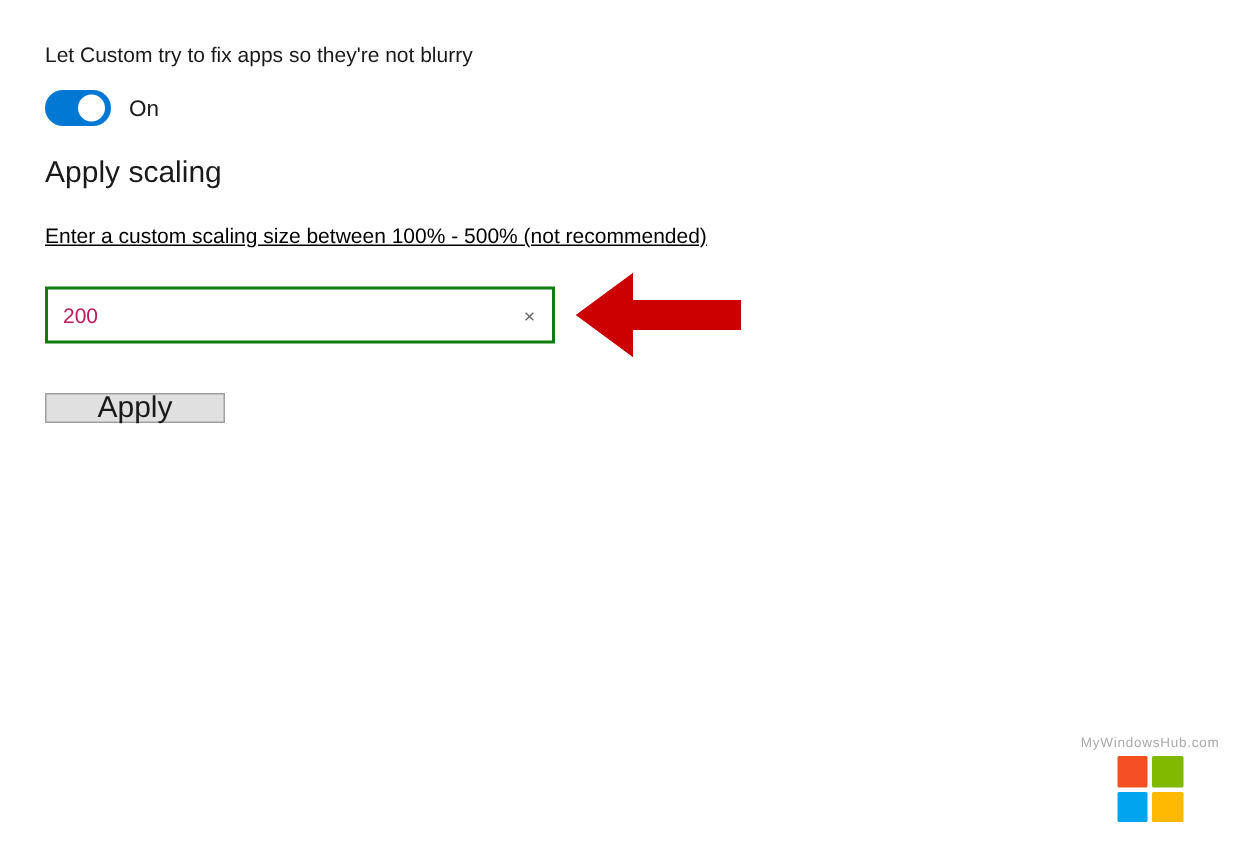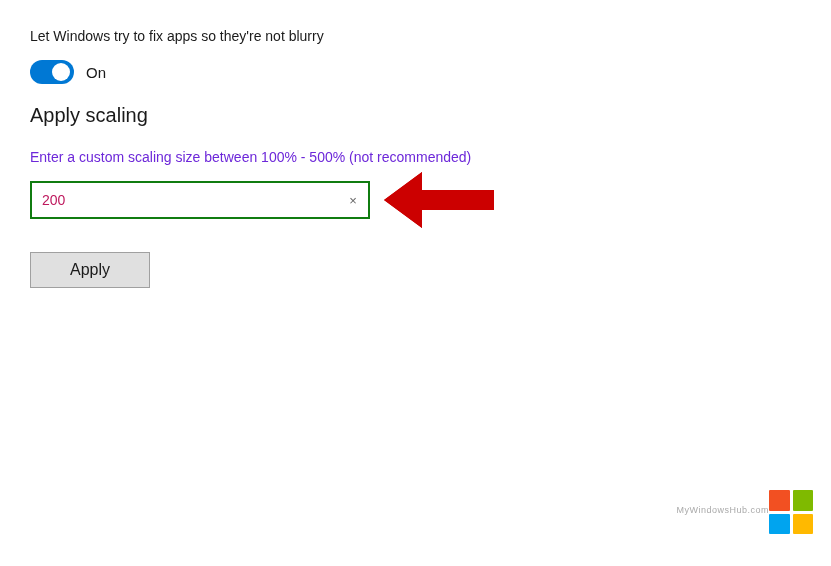--- a/index.html
+++ b/index.html
@@ -76,22 +76,24 @@
 
     .description-text {
       font-size: 14px;
       color: #1a1a1a;
       line-height: 1.6;
       margin-bottom: 24px;
     }
 
     .input-label {
       font-size: 14px;
-      color: #6d28d9;
+      color: #000000;
+      margin-bottom: 10px;
       line-height: 1.5;
+      text-decoration: underline;
     }
 
     .input-row {
       display: flex;
       align-items: center;
       gap: 14px;
       margin-bottom: 20px;
     }
 
     .scaling-input-wrapper {
@@ -139,37 +141,37 @@
     
     .red-arrow {
       display: block;
     }
 
     .apply-btn {
       display: inline-flex;
       align-items: center;
       justify-content: center;
       min-width: 120px;
-      height: 36px;
+      height: 20px;
       background: #e0e0e0;
       border: 1px solid #a0a0a0;
       color: #1a1a1a;
-      font-size: 16px;
+      font-size: 20px;
       font-family: 'Segoe UI', Arial, sans-serif;
       cursor: pointer;
       padding: 0 20px;
     }
 
     
     .watermark {
       position: absolute;
-      bottom: 32px;
+      bottom: 18px;
       right: 18px;
       display: flex;
-      flex-direction: row;
+      flex-direction: column;
       align-items: center;
     }
 
     .watermark-text {
       font-size: 9px;
       color: #aaa;
       margin-bottom: 4px;
       letter-spacing: 0.5px;
     }
 
@@ -182,21 +184,21 @@
     }
 
     .logo-pane {
       border-radius: 1px;
     }
   </style>
 </head>
 <body>
 
 <div class="main-content">
-  <p class="top-label">Let Windows try to fix apps so they're not blurry</p>
+  <p class="top-label">Let Custom try to fix apps so they're not blurry</p>
 
   <div class="toggle-row">
     <div class="toggle-switch">
       <div class="toggle-track">
         <div class="toggle-thumb"></div>
       </div>
     </div>
     <span class="toggle-label">On</span>
   </div>
 

